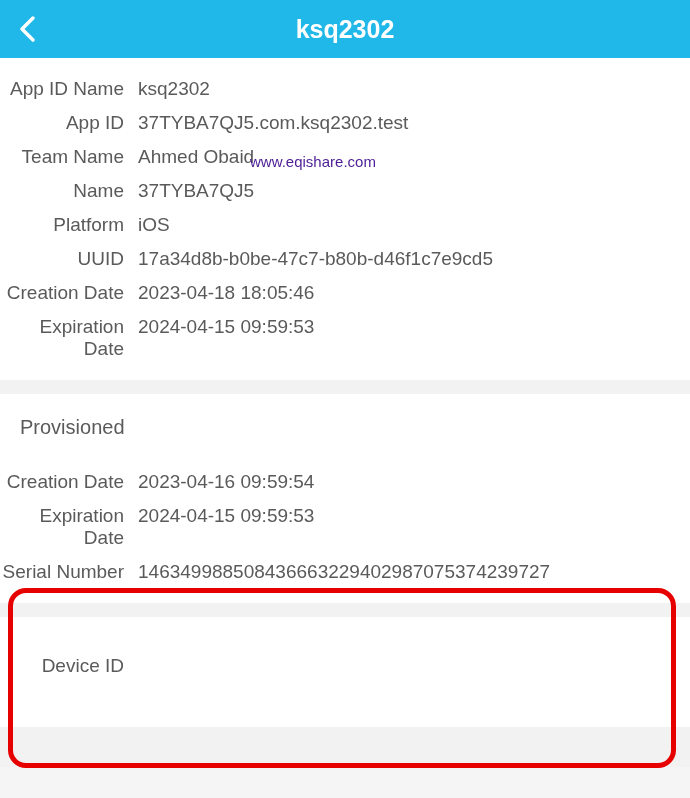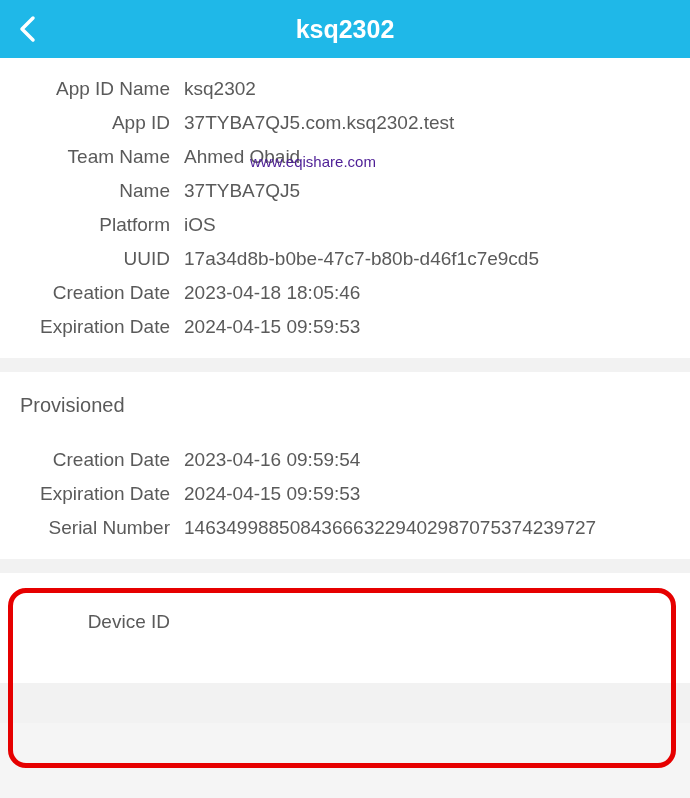--- a/index.html
+++ b/index.html
@@ -50,21 +50,21 @@
     .section-gap {
       height: 14px;
       background: #f2f2f2;
     }
     .row {
       display: flex;
       align-items: baseline;
       padding: 6px 0;
     }
     .label {
-      width: 184px;
+      width: 138px;
       text-align: right;
       color: #5a5a5a;
       font-size: 19px;
       padding-right: 14px;
       flex-shrink: 0;
     }
     .value {
       color: #5a5a5a;
       font-size: 19px;
       word-break: break-all;

